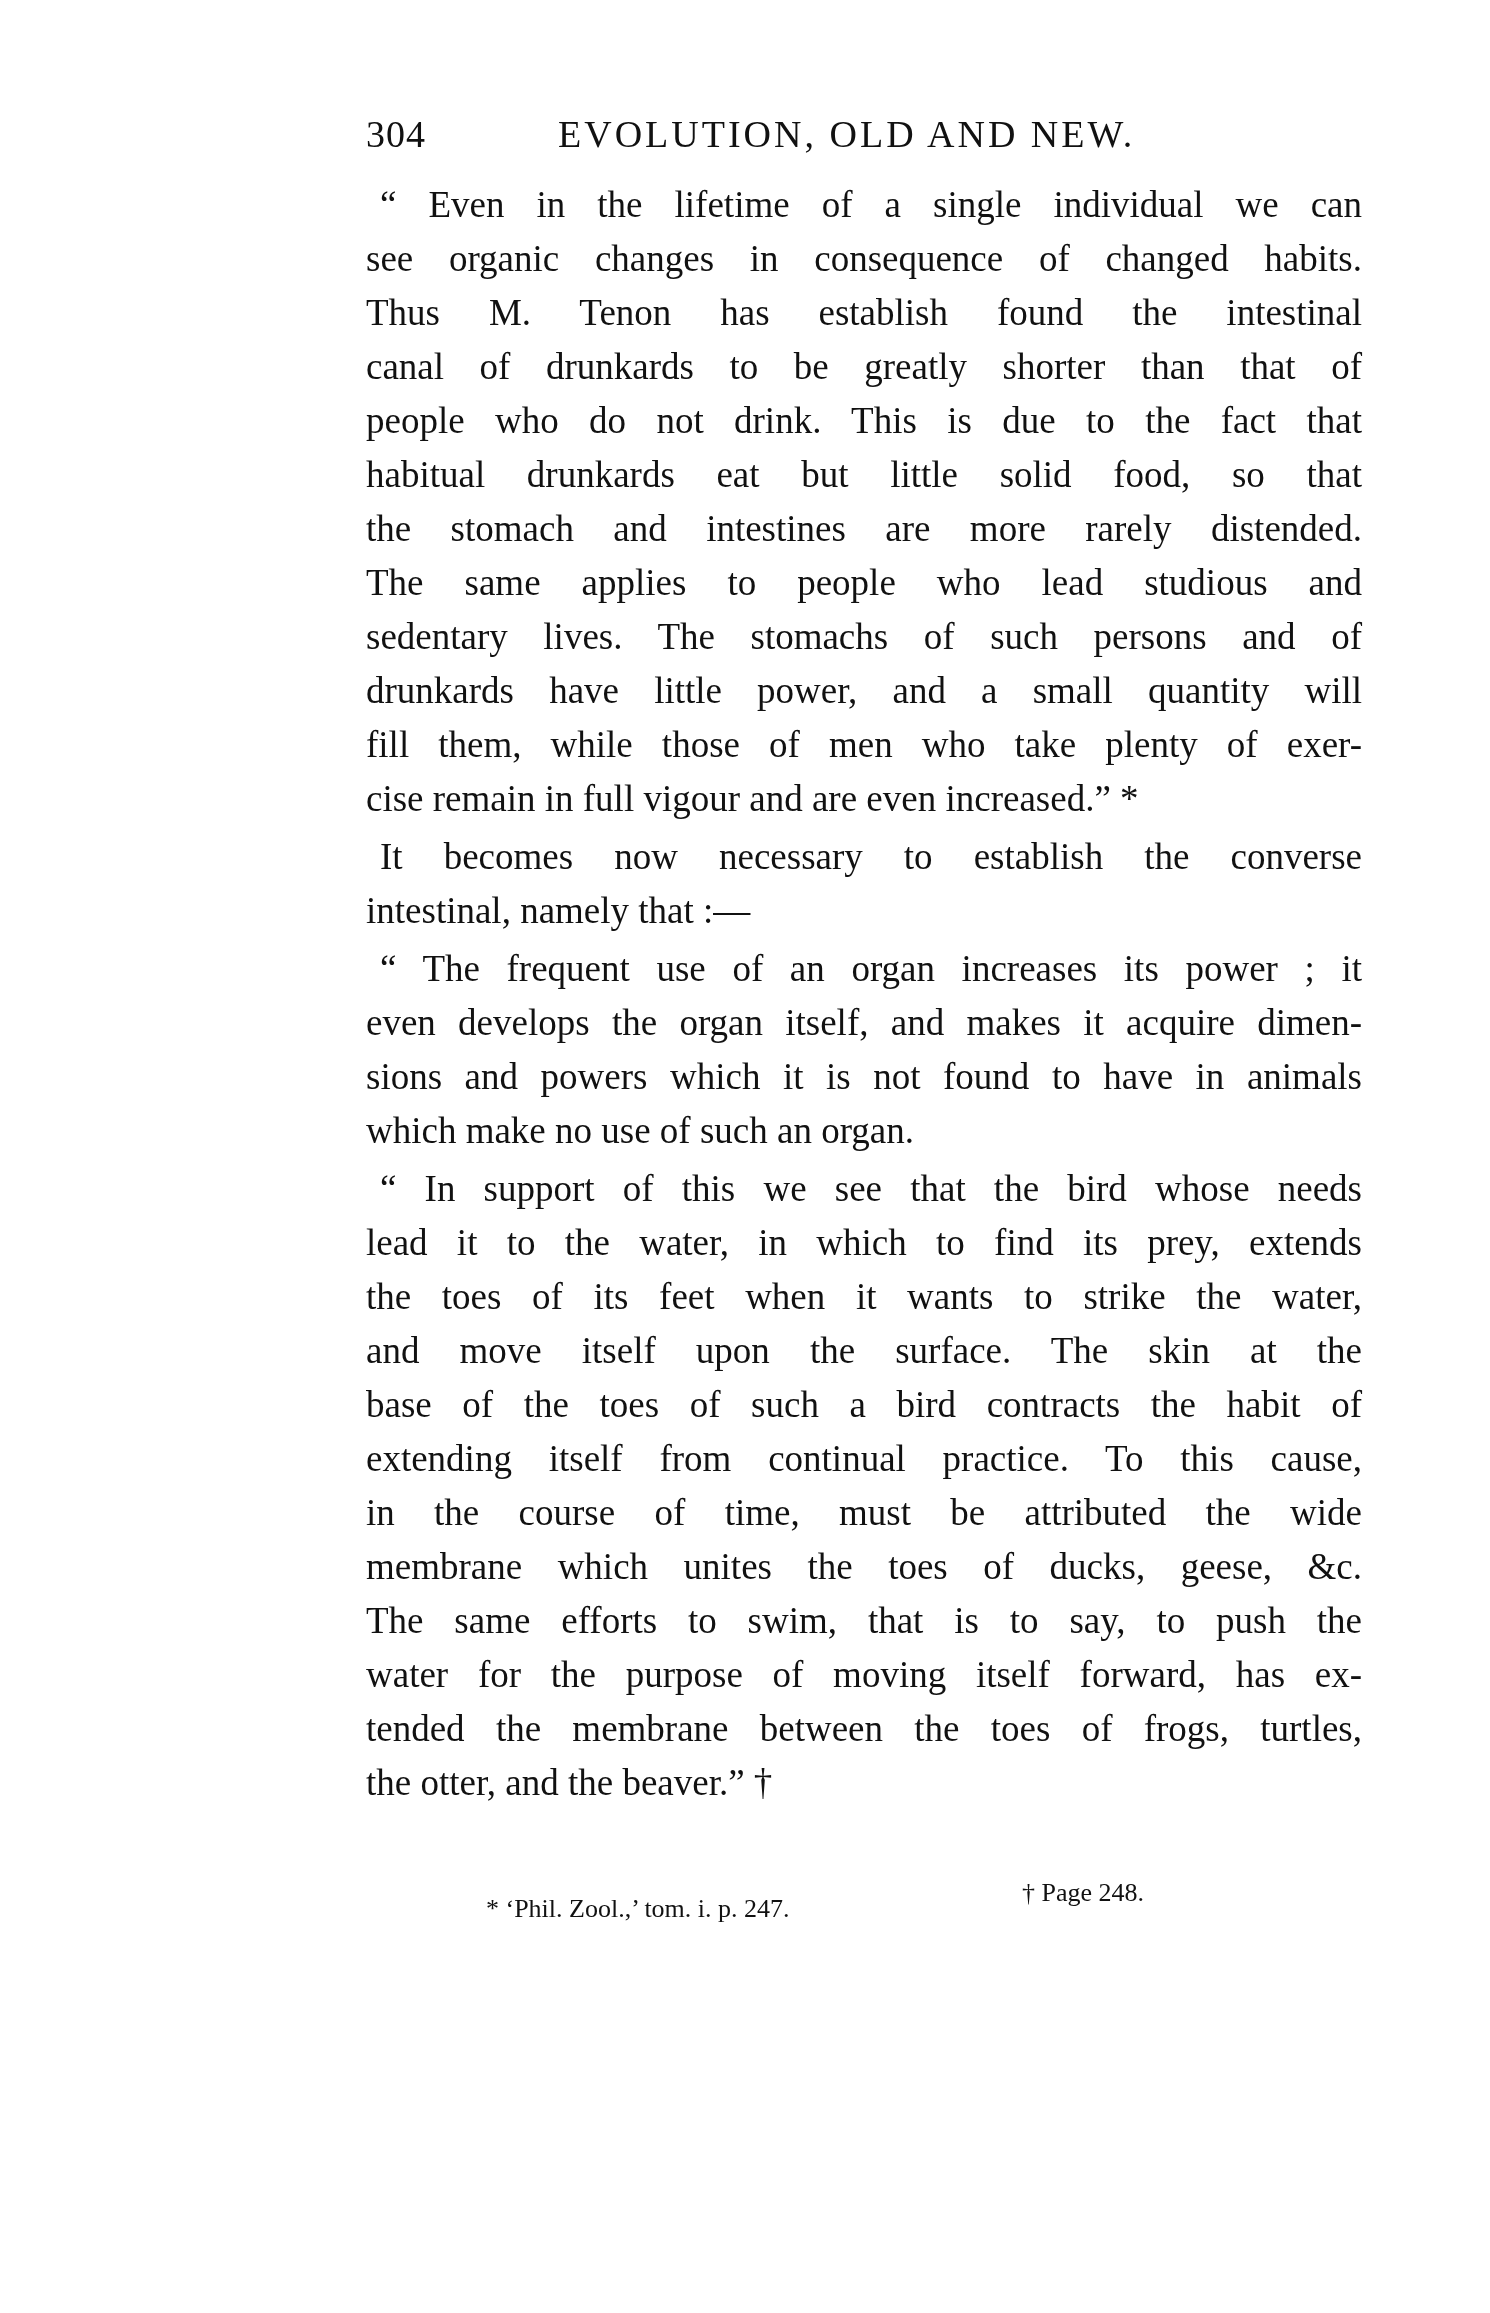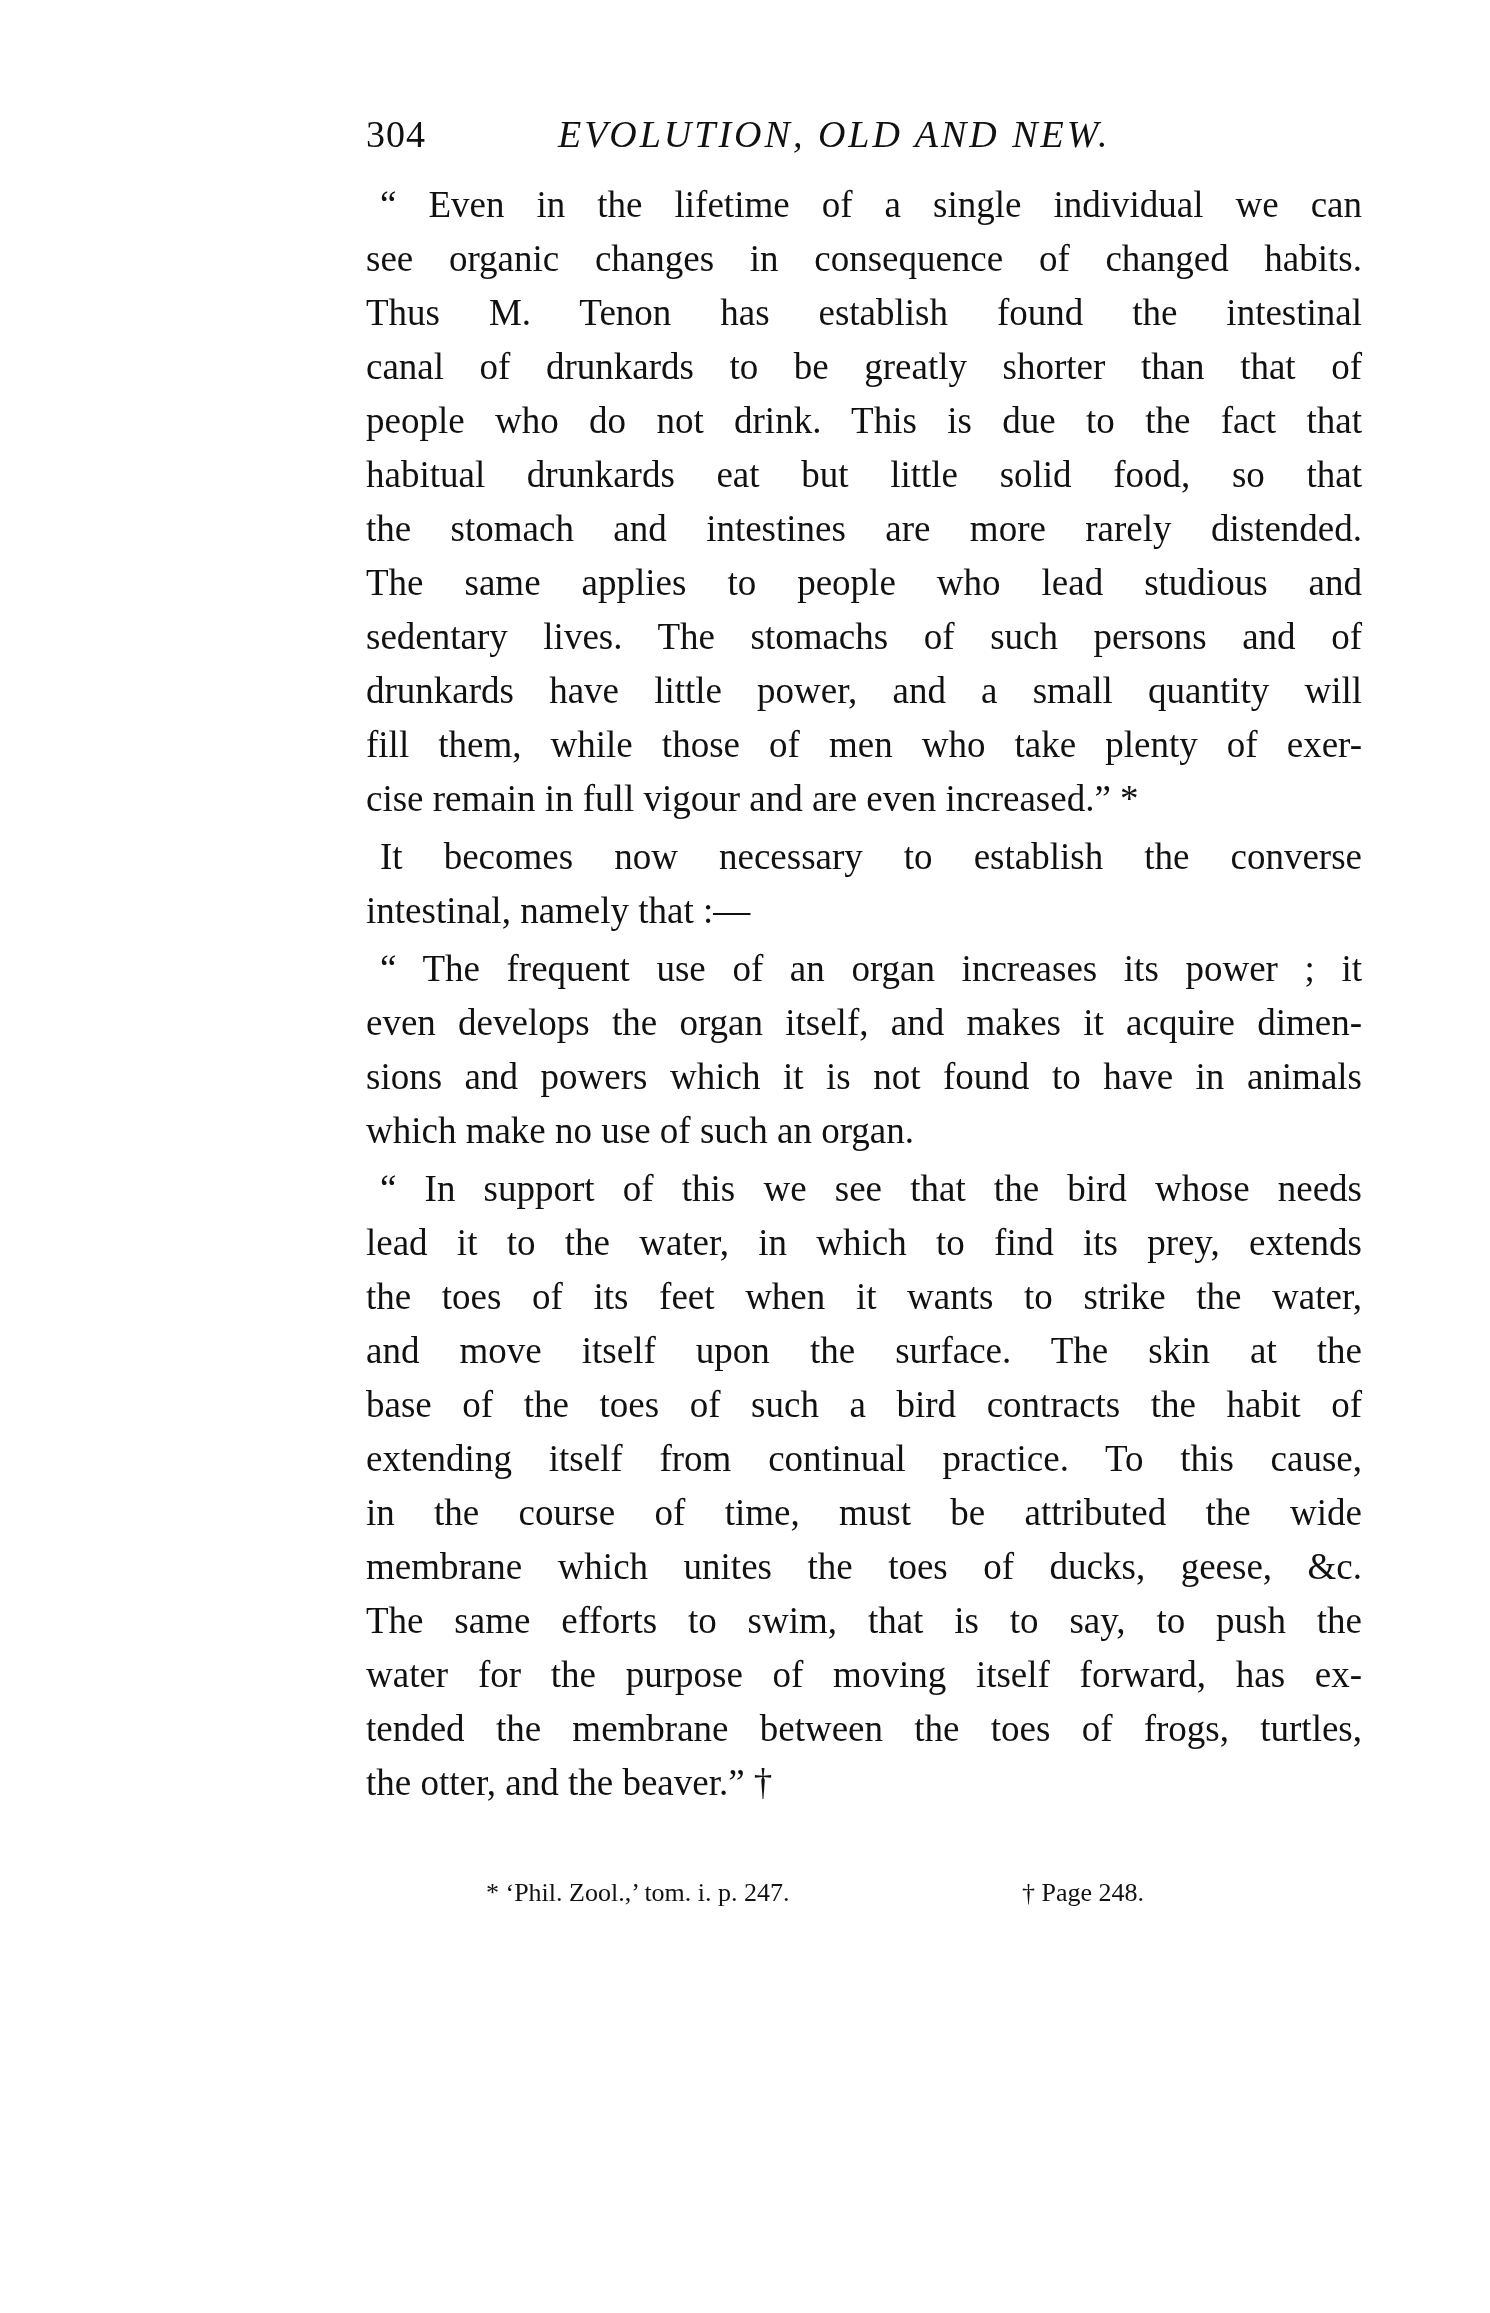--- a/index.html
+++ b/index.html
@@ -1,28 +1,28 @@
 <!DOCTYPE html>
 <html><head>
 <meta charset="utf-8">
 <style>
   html, body { margin:0; padding:0; background:#ffffff; }
   body { width:1490px; height:2313px; position:relative; overflow:hidden; color:#111; }
   .page { position:absolute; left:366px; top:0; width:996px; font-family:"Liberation Serif","DejaVu Serif",serif; }
   .header { position:absolute; top:112px; left:0; width:996px; height:60px; font-size:38px; }
   .pageno { position:absolute; left:0; top:0; letter-spacing:1px; }
-  .runhead { position:absolute; left:192px; top:0; font-style:italic; letter-spacing:3px; }
+  .runhead { position:absolute; left:192px; top:0; letter-spacing:3px; }
   .body { position:absolute; top:178px; left:0; width:996px; }
   .line { display:block; height:54px; line-height:54px; font-size:37px; white-space:nowrap; text-align:justify; text-align-last:justify; }
   .line.last { text-align-last:left; }
   .line.indent { padding-left:14px; }
   .line.it { }
   .gap { height:4px; }
   .footnotes { position:absolute; top:1878px; left:0; width:996px; font-size:26px; height:40px; }
-  .fn1 { position:absolute; left:120px; top:0; }
+  .fn1 { position:absolute; left:120px; top:16px; }
   .fn2 { position:absolute; left:656px; top:0;text-align:center; }
 </style>
 </head>
 <body>
 
 <div class="page">
   <div class="header">
     <span class="pageno">304</span>
     <span class="runhead">EVOLUTION, OLD AND NEW.</span>
   </div>

